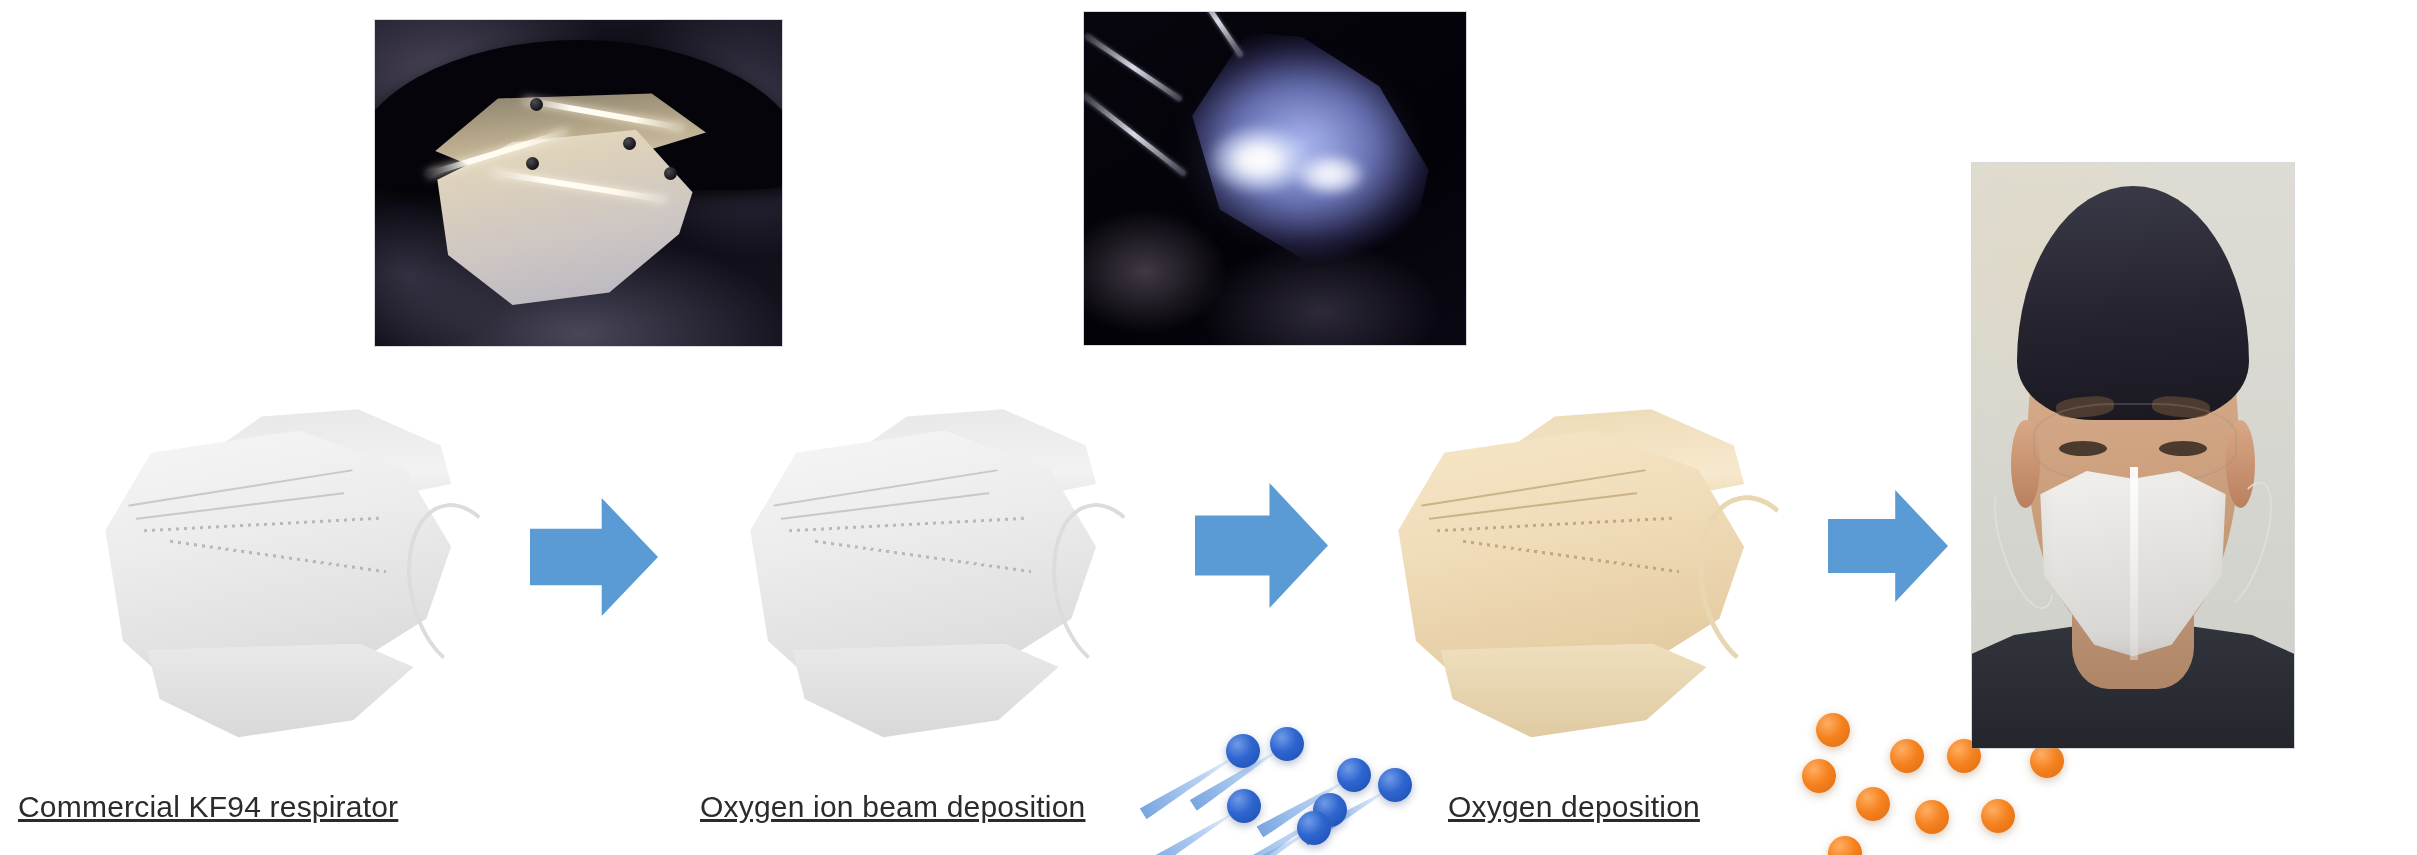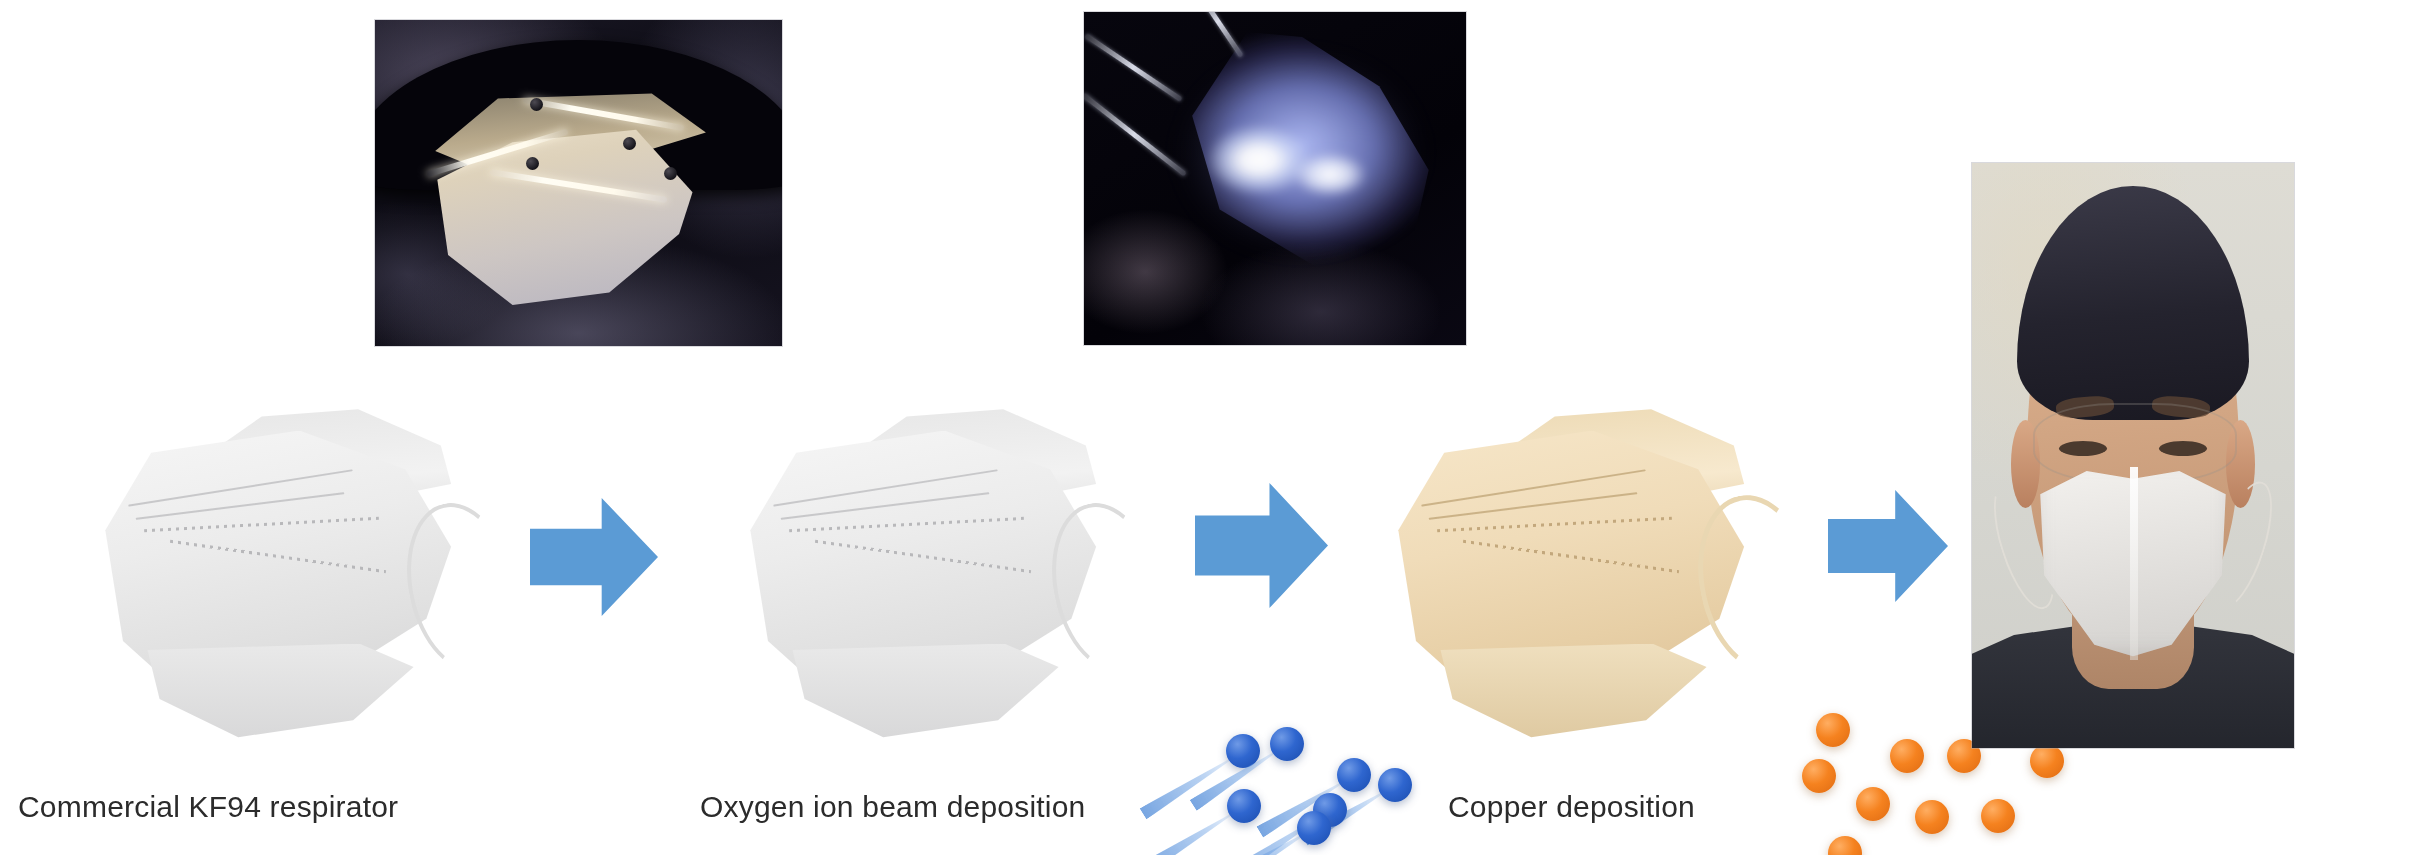--- a/index.html
+++ b/index.html
@@ -143,21 +143,21 @@
     clip-path:polygon(0% 50%, 100% 0%, 100% 100%);filter:blur(.6px);}
   .cu{position:absolute;width:34px;height:34px;border-radius:50%;
     background:radial-gradient(circle at 34% 30%,#ffae62 0%,#f5821f 46%,#df6b12 100%);
     box-shadow:0 3px 10px rgba(170,130,90,.45);}
 
   
   .arrow{position:absolute;background:#5b9bd5;
     clip-path:polygon(0% 26%, 56% 26%, 56% 0%, 100% 50%, 56% 100%, 56% 74%, 0% 74%);}
 
   
-  .caption{position:absolute;color:#2b2b2b;font-size:30px;letter-spacing:.2px;white-space:nowrap;}
+  .caption{position:absolute;color:#2b2b2b;font-size:30px;letter-spacing:.2px;white-space:nowrap;text-decoration:underline;}
 </style>
 </head>
 <body>
 
 <div class="stage">
 
   <div class="photo" id="photo-chamber">
     <div class="ch-bg"></div>
     <div class="ch-dome"></div>
     <div class="ch-mask-top"></div>
@@ -266,15 +266,15 @@
     <div class="pt-eye r"></div>
     <div class="pt-glasses"></div>
     <div class="pt-loop l"></div>
     <div class="pt-loop r"></div>
     <div class="pt-mask"></div>
     <div class="pt-mask-fold"></div>
   </div>
 
   <div class="caption" style="left:18px;top:790px;">Commercial KF94 respirator</div>
   <div class="caption" style="left:700px;top:790px;">Oxygen ion beam deposition</div>
-  <div class="caption" style="left:1448px;top:790px;">Copper deposition</div>
+  <div class="caption" style="left:1448px;top:790px;">Oxygen deposition</div>
 
 </div>
 
 </body></html>

